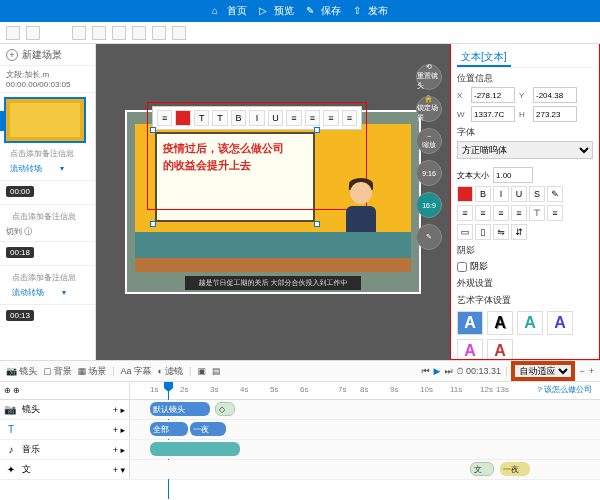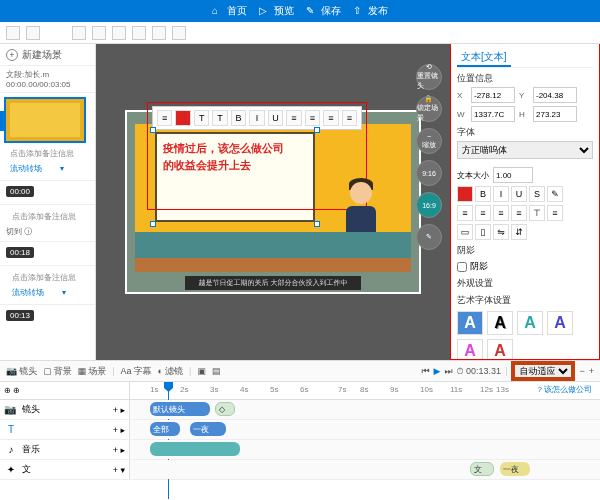--- a/index.html
+++ b/index.html
@@ -319,21 +319,21 @@
       <div class="clip blue" style="left:20px;width:60px">默认镜头</div>
       <div class="clip pale" style="left:85px;width:20px">◇</div>
     </div>
   </div>
   <div class="tl-track">
     <div class="tl-trackhead">
         <span class="trackico" style="color:#0078d7">T</span>
         <span style="margin-left:auto">+ ▸</span>
       </div>
     <div class="tl-tracklane">
-      <div class="clip blue" style="left:20px;width:30px">全部</div>
+      <div class="clip blue" style="left:20px;width:38px">全部</div>
       <div class="clip blue" style="left:60px;width:36px">一夜</div>
     </div>
   </div>
   <div class="tl-track">
     <div class="tl-trackhead">
         <span class="trackico">♪</span>
         <span>音乐</span>
         <span style="margin-left:auto">+ ▸</span>
       </div>
     <div class="tl-tracklane">

